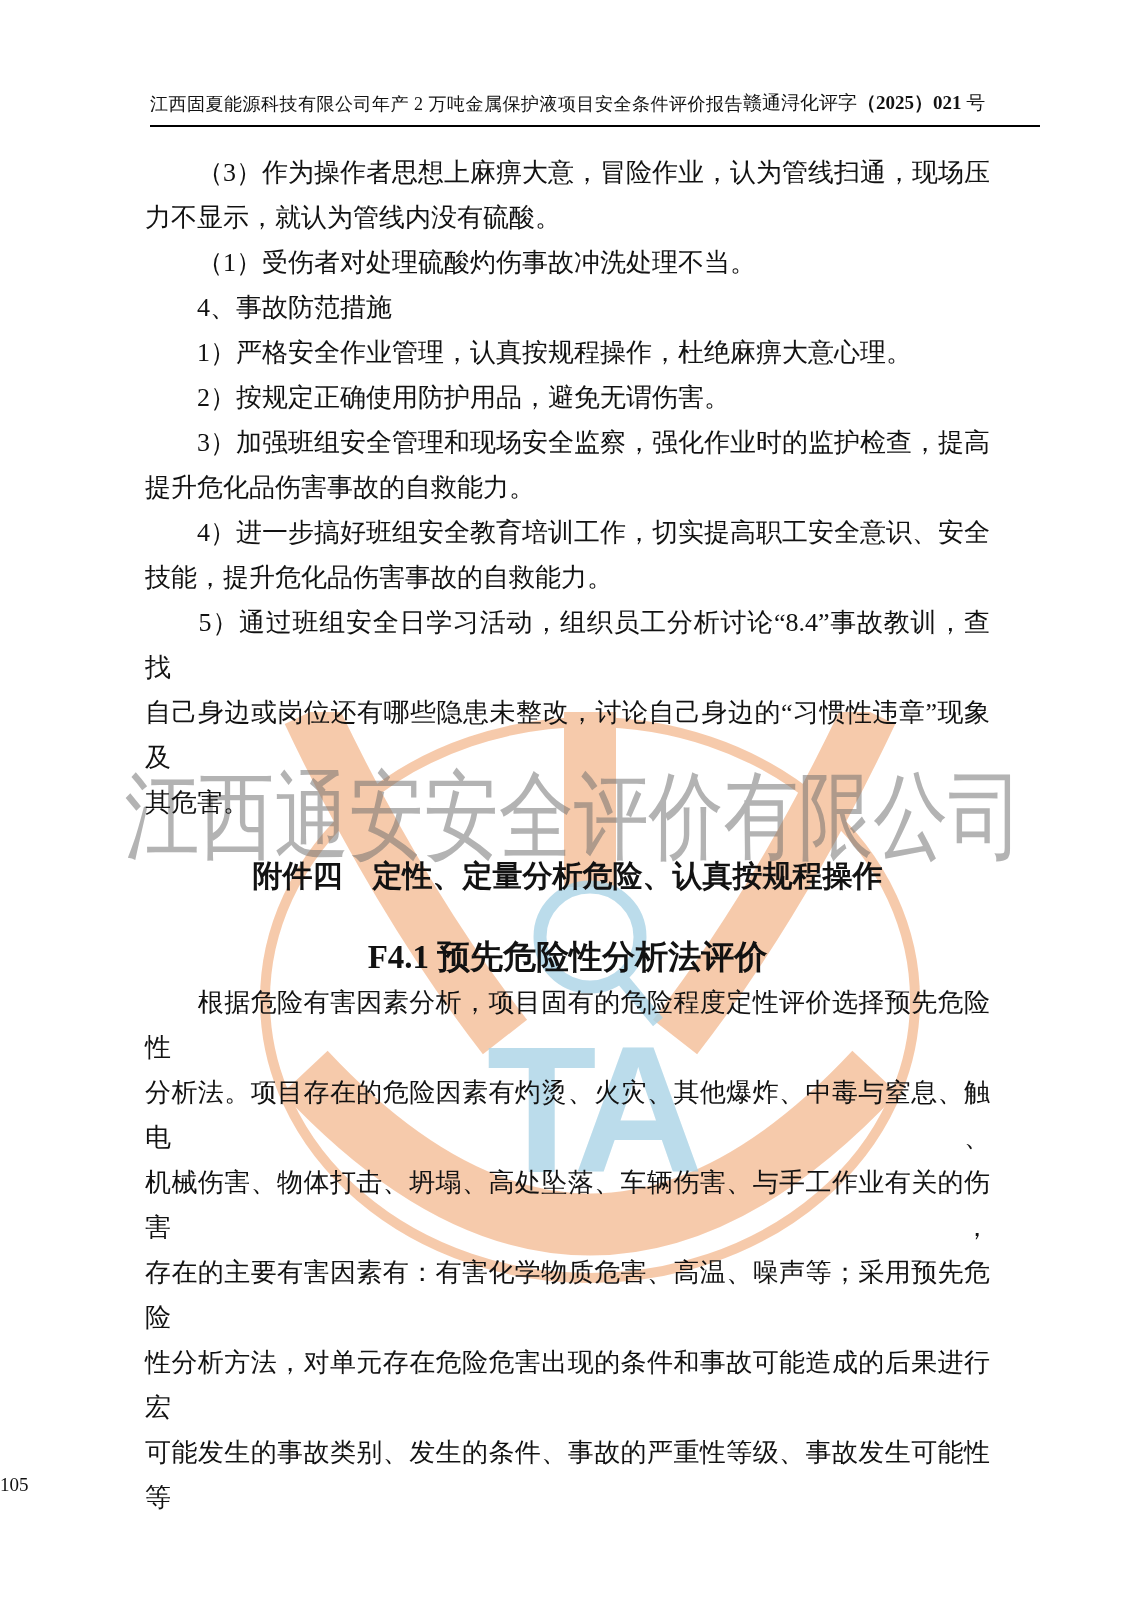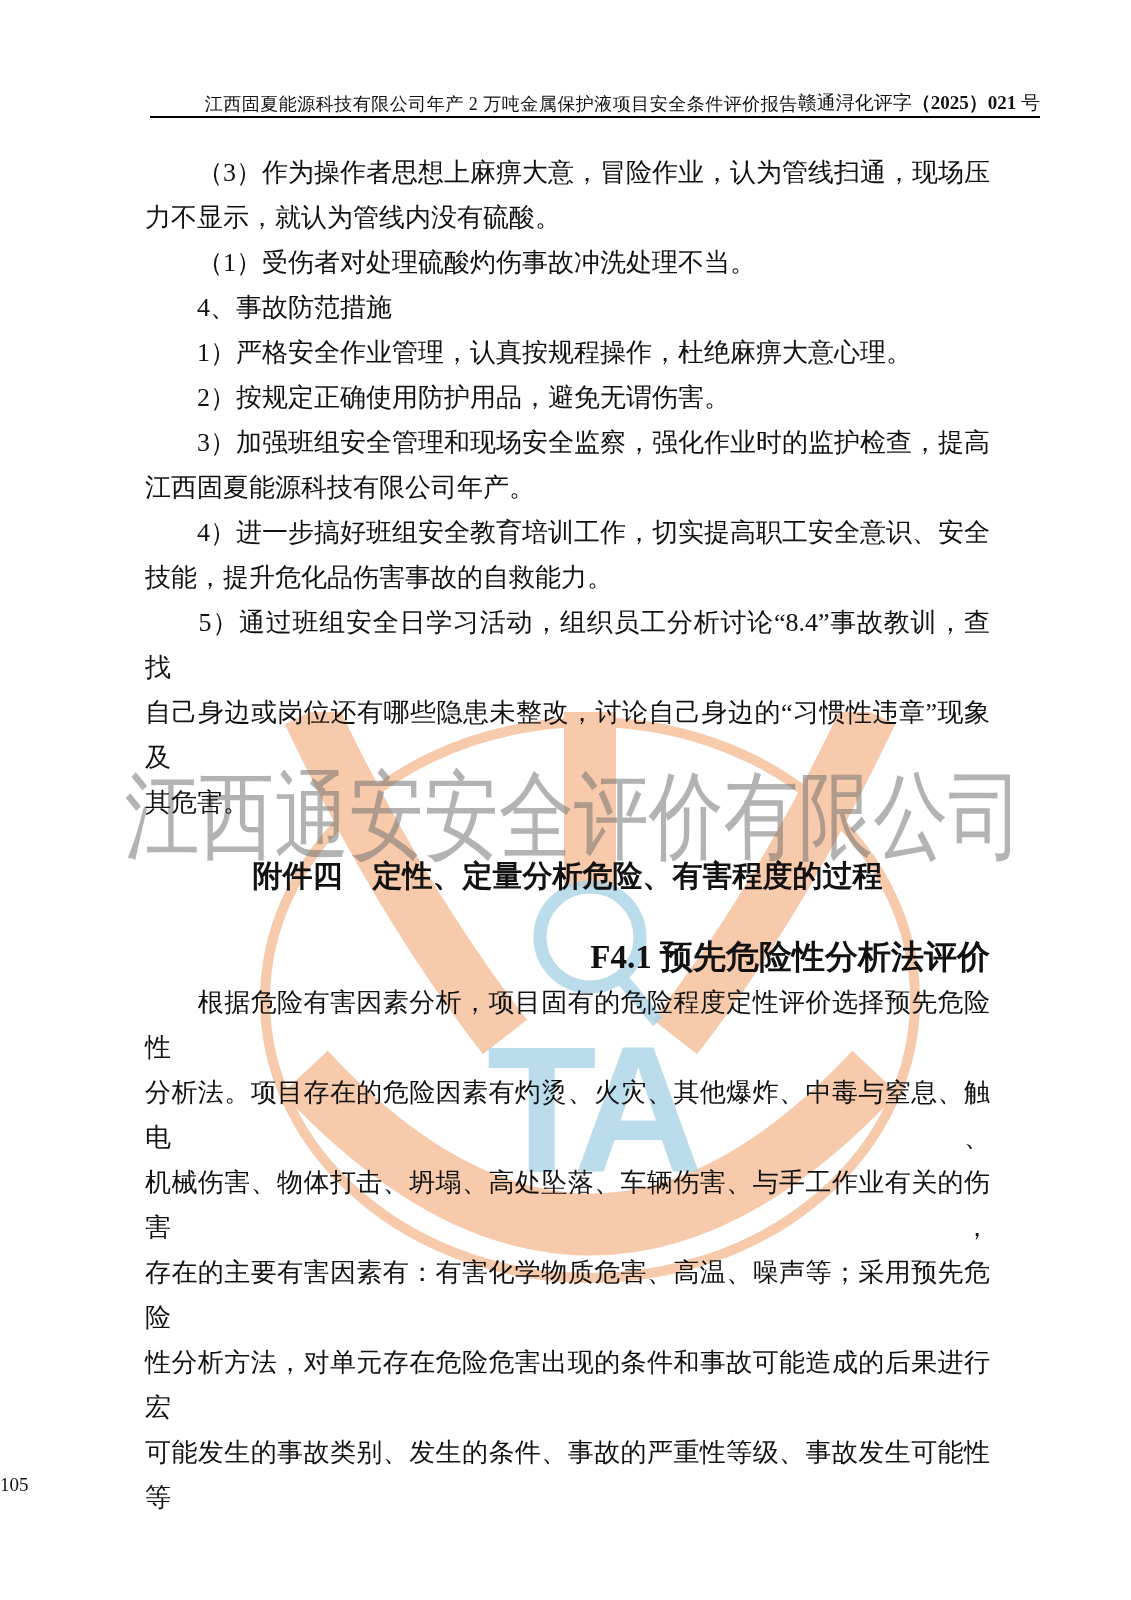--- a/index.html
+++ b/index.html
@@ -6,22 +6,22 @@
   html,body { background:#888; }
   .page {
     position:relative; width:1131px; height:1600px; margin:0 auto;
     background:#ffffff; overflow:hidden;
     font-family:"Liberation Serif","DejaVu Serif",serif; color:#121212;
   }
 
   
   .header {
     position:absolute; top:90px; left:150px; width:890px;
-    display:flex; justify-content:flex-end; align-items:flex-end;
-    border-bottom:2px solid #000; padding-bottom:0;
+    display:flex; justify-content:flex-start; align-items:flex-end;
+    border-bottom:2px solid #000; padding-bottom:9px;
   }
   .header .left  { font-size:18px; letter-spacing:.5px; }
   .header .right { font-size:19px; white-space:nowrap; }
   .header .right .num { font-weight:bold; font-family:"Liberation Serif",serif;margin-top:36px; }
 
   
   .wm-logo { position:absolute; left:250px; top:712px; width:700px; height:580px; z-index:0; }
   .wm-text {
     position:absolute; top:768px; left:0; width:100%; z-index:1;
     text-align:center; white-space:nowrap; line-height:1;
@@ -35,21 +35,21 @@
   .block .line {
     font-size:26px; line-height:45px;
     text-align:justify; text-justify:inter-ideograph;
   }
   .block .line.fill { text-align-last:justify; }
   .block.h1 .line {
     font-size:30px; line-height:46px; font-weight:bold;
     text-align:center; text-align-last:center;
   }
   .block.h1 { margin-top:28px; margin-bottom:36px; }
-  .block.h2 .line { font-size:33px; line-height:45px; font-weight:bold; text-align:right; }
+  .block.h2 .line { font-size:33px; line-height:45px; font-weight:bold; text-align:center; }
 
   
   .pagenum {
     position:absolute; top:1474px; left:0; width:100%; z-index:2;
     font-size:19px; color:#111;
   }
 </style>
 </head>
 <body>
 
@@ -89,33 +89,33 @@
         <div class="line">　　4、事故防范措施</div>
       </div>
       <div class="block body">
         <div class="line">　　1）严格安全作业管理，认真按规程操作，杜绝麻痹大意心理。</div>
       </div>
       <div class="block body">
         <div class="line">　　2）按规定正确使用防护用品，避免无谓伤害。</div>
       </div>
       <div class="block body">
         <div class="line fill">　　3）加强班组安全管理和现场安全监察，强化作业时的监护检查，提高</div>
-        <div class="line">江西固夏能源科技有限公司年产。</div>
+        <div class="line">提升危化品伤害事故的自救能力。</div>
       </div>
       <div class="block body">
         <div class="line fill">　　4）进一步搞好班组安全教育培训工作，切实提高职工安全意识、安全</div>
         <div class="line">技能，提升危化品伤害事故的自救能力。</div>
       </div>
       <div class="block body">
         <div class="line fill">　　5）通过班组安全日学习活动，组织员工分析讨论“8.4”事故教训，查找</div>
         <div class="line fill">自己身边或岗位还有哪些隐患未整改，讨论自己身边的“习惯性违章”现象及</div>
         <div class="line">其危害。</div>
       </div>
       <div class="block h1">
-        <div class="line">附件四　定性、定量分析危险、有害程度的过程</div>
+        <div class="line">附件四　定性、定量分析危险、认真按规程操作</div>
       </div>
       <div class="block h2">
         <div class="line">F4.1 预先危险性分析法评价</div>
       </div>
       <div class="block body">
         <div class="line fill">　　根据危险有害因素分析，项目固有的危险程度定性评价选择预先危险性</div>
         <div class="line fill">分析法。项目存在的危险因素有灼烫、火灾、其他爆炸、中毒与窒息、触电、</div>
         <div class="line fill">机械伤害、物体打击、坍塌、高处坠落、车辆伤害、与手工作业有关的伤害，</div>
         <div class="line fill">存在的主要有害因素有：有害化学物质危害、高温、噪声等；采用预先危险</div>
         <div class="line fill">性分析方法，对单元存在危险危害出现的条件和事故可能造成的后果进行宏</div>

